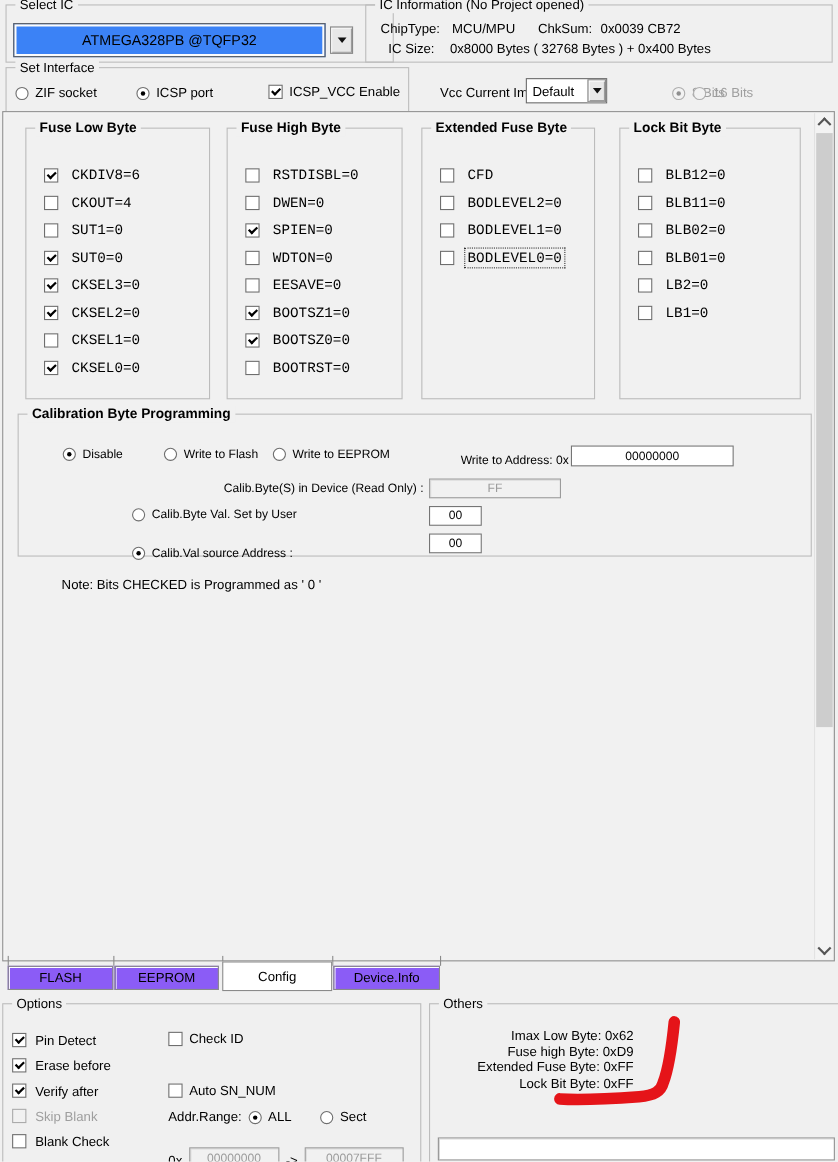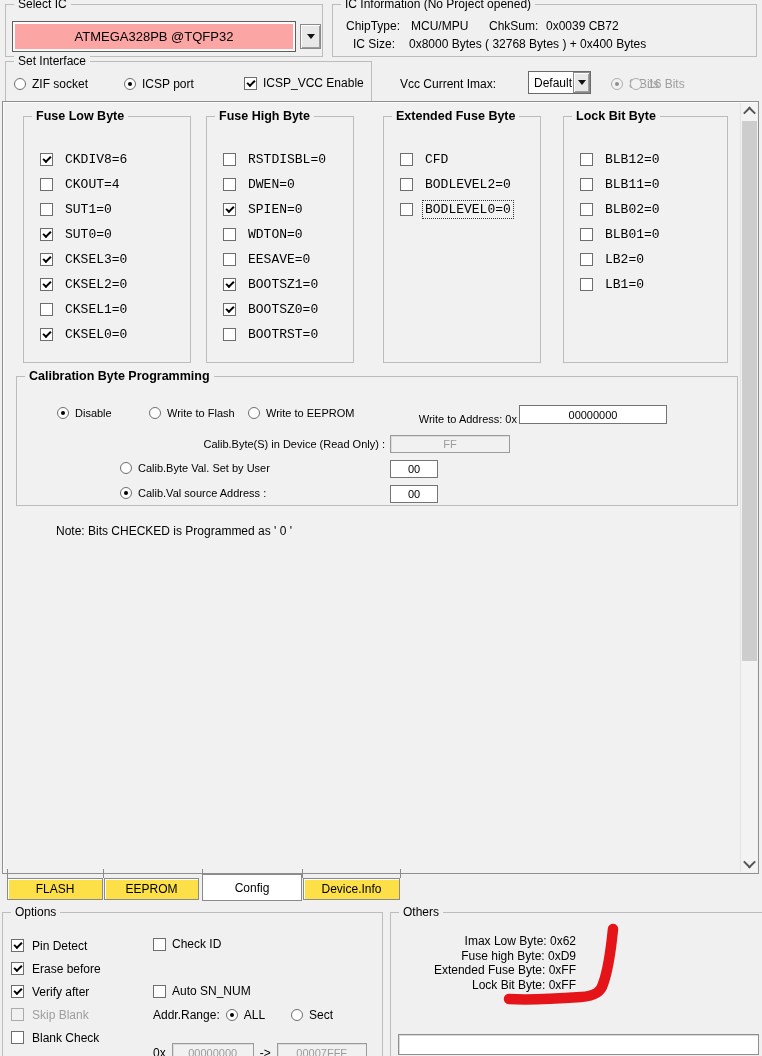--- a/index.html
+++ b/index.html
@@ -17,58 +17,58 @@
   
   .cb{display:inline-block;width:13px;height:13px;background:#fff;border:1px solid #6e6e6e;box-sizing:border-box;position:relative;flex:0 0 auto}
   .cb.checked::after{content:"";position:absolute;left:2px;top:2px;width:6px;height:3px;border-left:2px solid #000;border-bottom:2px solid #000;transform:rotate(-45deg)}
   .cb.disabled{border-color:#ababab;background:#f1f1f1}
   .radio{display:inline-block;width:12px;height:12px;border:1px solid #6e6e6e;border-radius:50%;background:#fff;box-sizing:border-box;position:relative;flex:0 0 auto}
   .radio.selected::after{content:"";position:absolute;left:3px;top:3px;width:4px;height:4px;border-radius:50%;background:#000}
   .radio.disabled{border-color:#aeaeae;background:#f2f2f2}
   .radio.disabled.selected::after{background:#8f8f8f}
   .dis-text{color:#9e9e9e}
   
-  .row{display:flex;align-items:center;gap:6px;white-space:nowrap}
+  .row{display:flex;align-items:flex-end;gap:6px;white-space:nowrap}
   
   .input{border:1px solid #757575;background:#fff;box-sizing:border-box;display:flex;align-items:center;justify-content:center;font-size:11px}
   .input.gray{background:#f1f1f1;color:#9b9b9b;border-color:#9b9b9b;box-shadow:inset 1px 1px 0 #dcdcdc}
   
-  .combo-field{border:1px solid #5f5f5f;box-shadow:inset 0 0 0 2px #fbfbfb;background:#fca5a5;display:flex;align-items:center;justify-content:center;font-size:13px;box-sizing:border-box}
+  .combo-field{border:1px solid #5f5f5f;box-shadow:inset 0 0 0 2px #fbfbfb;background:#3b82f6;display:flex;align-items:center;justify-content:center;font-size:13px;box-sizing:border-box}
   .btn3d{background:#e8e8e8;border:1px solid #8a8a8a;box-shadow:inset 1px 1px 0 #ffffff, inset -1px -1px 0 #9c9c9c;display:flex;align-items:center;justify-content:center;box-sizing:border-box}
   .tri-down{width:0;height:0;border-left:4px solid transparent;border-right:4px solid transparent;border-top:5px solid #111}
   .select{display:flex;align-items:stretch;border:1px solid #6a6a6a;background:#fff;box-sizing:border-box}
   .select .sval{flex:1;display:flex;align-items:center;padding-left:5px;font-size:12px}
   .select .sbtn{width:17px}
   
   .main-panel{position:absolute;left:2px;top:101px;width:757px;height:773px;border:1px solid #8f8f8f;box-shadow:inset 1px 1px 0 #fbfbfb;background:#f1f1f1;box-sizing:border-box}
   .fuse-rows{position:absolute;left:0;right:0;top:30px}
   .fuse-row{height:25px;display:flex;align-items:center;padding-left:16px;gap:9px}
   .fuse-label{font-family:"Liberation Mono",monospace;font-size:13px;padding:1px 2px;border:1px dotted transparent}
   .fuse-label.focused{border:1px dotted #333}
   
   .scrollbar{position:absolute;right:1px;top:1px;bottom:1px;width:16px;background:#f3f3f3;border-left:1px solid #e2e2e2}
   .scroll-arrow{position:absolute;left:0;width:16px;height:17px;display:flex;align-items:center;justify-content:center}
   .chev-up{width:7px;height:7px;border-left:2px solid #555;border-top:2px solid #555;transform:rotate(45deg) translate(1px,1px)}
   .chev-down{width:7px;height:7px;border-left:2px solid #555;border-top:2px solid #555;transform:rotate(225deg) translate(1px,1px)}
   .scroll-thumb{position:absolute;left:1px;top:18px;width:15px;height:540px;background:#cdcdcd}
   
-  .tab{position:absolute;top:878px;height:22px;border:1px solid #8a8a8a;background:#fde047;box-shadow:inset 1px 1px 0 #fff;display:flex;align-items:center;justify-content:center;font-size:12px;box-sizing:border-box}
+  .tab{position:absolute;top:878px;height:22px;border:1px solid #8a8a8a;background:#8b5cf6;box-shadow:inset 1px 1px 0 #fff;display:flex;align-items:center;justify-content:center;font-size:12px;box-sizing:border-box}
   .tab.active{top:874px;height:27px;background:#fff;z-index:2}
   .tab-tick{position:absolute;top:869px;width:1px;height:9px;background:#8a8a8a}
   
   .opt-rows{position:absolute;left:8px;top:21px}
   .opt-row{height:23px;display:flex;align-items:center;gap:8px}
   .others-lines{position:absolute;top:21px;right:193px;text-align:right;line-height:14.5px;font-size:12px}
   .progress{position:absolute;left:7px;top:121px;width:361px;height:21px;background:#fff;border:1px solid #8f8f8f;box-shadow:inset 1px 1px 0 #d9d9d9;box-sizing:border-box}
   .small{font-size:11px}
 </style>
 </head>
 <body>
 
-<div class="groupbox" style="left:5px;top:4px;width:318px;height:53px">
+<div class="groupbox" style="left:5px;top:4px;width:353px;height:53px">
   <span class="gtitle">Select IC</span>
   <div class="combo-field abs" style="left:6px;top:16px;width:284px;height:31px">
     <span>ATMEGA328PB @TQFP32</span>
   </div>
   <div class="btn3d abs" style="left:294px;top:19px;width:21px;height:25px">
     <span class="tri-down"></span>
   </div>
 </div>
 
 <div class="groupbox" style="left:332px;top:4px;width:425px;height:53px">
@@ -91,21 +91,21 @@
     <span class="radio selected"></span>
     <span>ICSP port</span>
   </div>
   <div class="row abs" style="left:238px;top:14px">
     <span class="cb checked"></span>
     <span>ICSP_VCC Enable</span>
   </div>
 </div>
 
 <span class="abs" style="left:400px;top:77px">Vcc Current Imax:</span>
-<div class="select abs" style="left:528px;top:71px;width:63px;height:23px">
+<div class="select abs" style="left:478px;top:71px;width:74px;height:23px">
   <span class="sval">Default</span>
   <span class="btn3d sbtn">
     <span class="tri-down"></span>
   </span>
 </div>
 <div class="row abs dis-text" style="left:611px;top:77px">
   <span class="radio disabled selected"></span>
   <span>8 Bits</span>
 </div>
 <div class="row abs dis-text" style="left:630px;top:77px">
@@ -154,21 +154,21 @@
           <span class="fuse-label">CKSEL1=0</span>
         </div>
 
         <div class="fuse-row">
           <span class="cb checked"></span>
           <span class="fuse-label">CKSEL0=0</span>
         </div>
       </div>
   </div>
 
-  <div class="groupbox boldtitle panelbg" style="left:203px;top:14px;width:148px;height:247px">
+  <div class="groupbox boldtitle panelbg" style="left:203px;top:14px;width:160px;height:247px">
     <span class="gtitle">Fuse High Byte</span>
     <div class="fuse-rows">
 
         <div class="fuse-row">
           <span class="cb"></span>
           <span class="fuse-label">RSTDISBL=0</span>
         </div>
 
         <div class="fuse-row">
           <span class="cb"></span>
@@ -214,20 +214,24 @@
         <div class="fuse-row">
           <span class="cb"></span>
           <span class="fuse-label">CFD</span>
         </div>
 
         <div class="fuse-row">
           <span class="cb"></span>
           <span class="fuse-label">BODLEVEL2=0</span>
         </div>
 
+        <div class="fuse-row">
+          <span class="cb"></span>
+          <span class="fuse-label">BODLEVEL1=0</span>
+        </div>
 
         <div class="fuse-row">
           <span class="cb"></span>
           <span class="fuse-label focused">BODLEVEL0=0</span>
         </div>
       </div>
   </div>
 
   <div class="groupbox boldtitle panelbg" style="left:560px;top:14px;width:165px;height:247px">
     <span class="gtitle">Lock Bit Byte</span>
@@ -285,21 +289,21 @@
 
     <span class="abs small" style="left:60px;top:61px;width:308px;text-align:right">Calib.Byte(S) in Device (Read Only) :</span>
     <div class="input gray abs" style="left:373px;top:58px;width:120px;height:18px">FF</div>
 
     <div class="row abs small" style="left:103px;top:85px">
       <span class="radio"></span>
       <span>Calib.Byte Val. Set by User</span>
     </div>
     <div class="input abs" style="left:373px;top:83px;width:48px;height:18px">00</div>
 
-    <div class="row abs small" style="left:103px;top:110px">
+    <div class="row abs small" style="left:103px;top:120px">
       <span class="radio selected"></span>
       <span>Calib.Val source Address :</span>
     </div>
     <div class="input abs" style="left:373px;top:108px;width:48px;height:18px">00</div>
   </div>
 
   <span class="abs" style="left:53px;top:422px">Note: Bits CHECKED is Programmed as ' 0 '</span>
 
   <div class="scrollbar">
     <div class="scroll-arrow" style="top:0">

